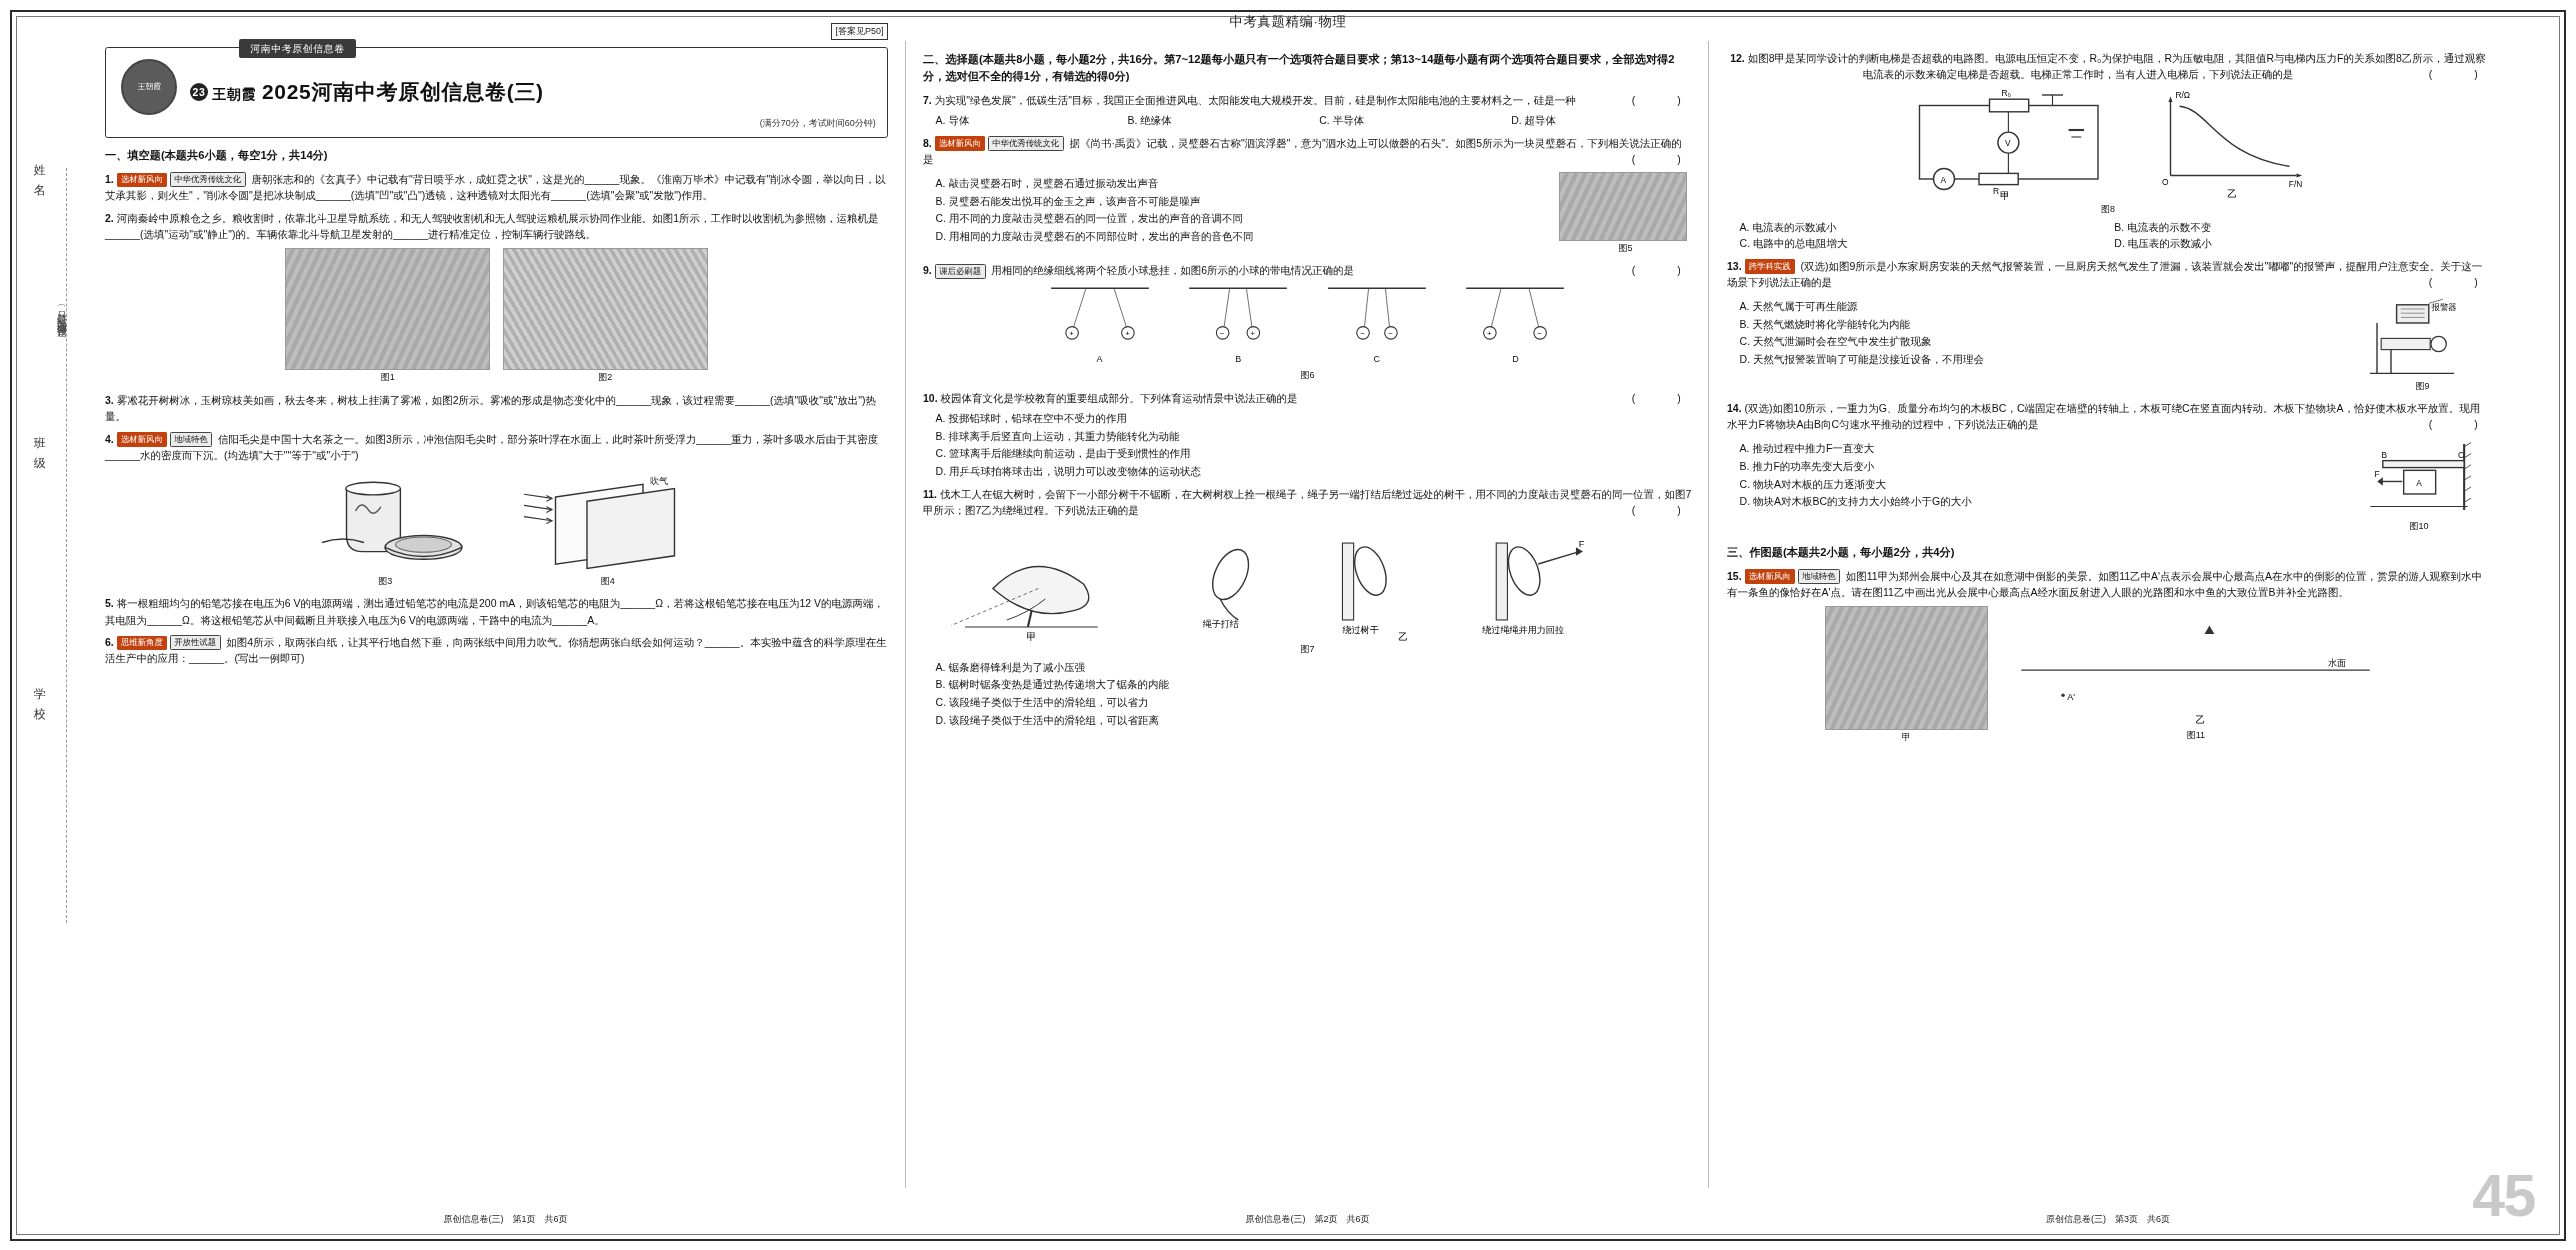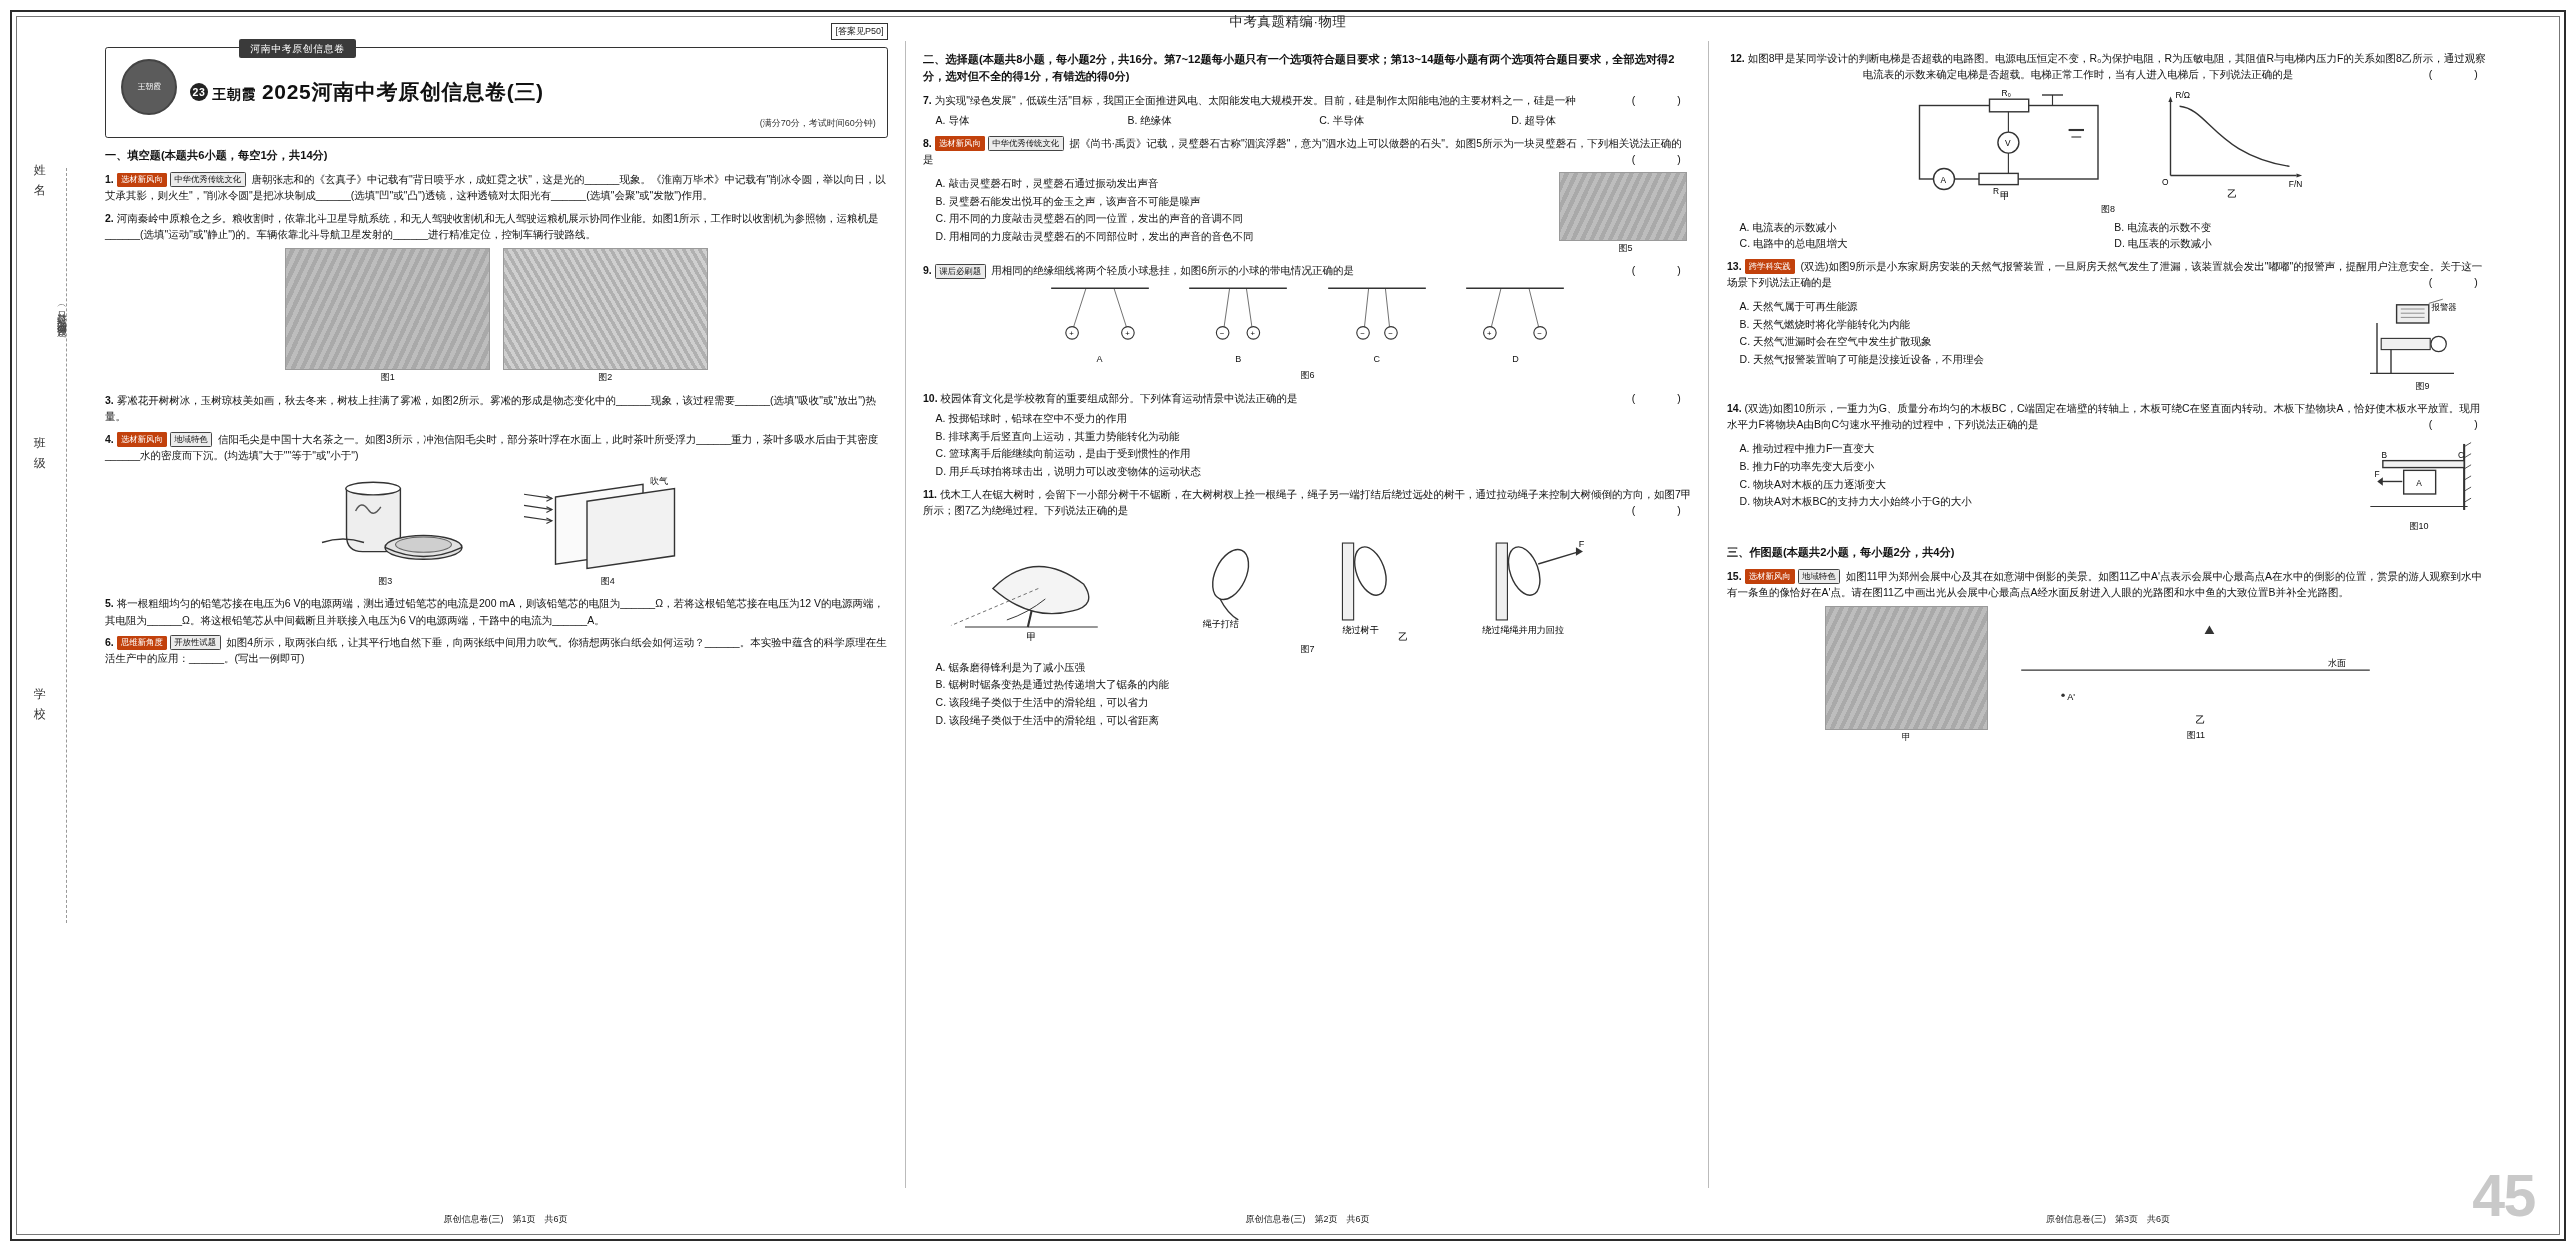--- a/index.html
+++ b/index.html
@@ -365,21 +365,21 @@
   </div>
   <div class="opts">
     <div class="opt">A. 投掷铅球时，铅球在空中不受力的作用</div>
     <div class="opt">B. 排球离手后竖直向上运动，其重力势能转化为动能</div>
     <div class="opt">C. 篮球离手后能继续向前运动，是由于受到惯性的作用</div>
     <div class="opt">D. 用乒乓球拍将球击出，说明力可以改变物体的运动状态</div>
   </div>
 
   <div class="q">
     <span class="qn">11.</span>
-    <span>伐木工人在锯大树时，会留下一小部分树干不锯断，在大树树杈上拴一根绳子，绳子另一端打结后绕过远处的树干，通过拉动绳子来控制大树倾倒的方向，如图7甲所示；图7乙为绕绳过程。下列说法正确的是</span>
+    <span>伐木工人在锯大树时，会留下一小部分树干不锯断，在大树树杈上拴一根绳子，绳子另一端打结后绕过远处的树干，用不同的力度敲击灵璧磬石的同一位置，如图7甲所示；图7乙为绕绳过程。下列说法正确的是</span>
     <span class="paren">(　　)</span>
   </div>
 
   <div class="fig linefig" style="width:755px;height:119px;margin-top:4.2px;">
     <svg width="755" height="119" viewBox="0 0 1080 170" style="font-size:12px">
 
       <path d="M150 150 L165 85" stroke="#333" stroke-width="3" fill="none"></path>
       <path d="M100 95 q60 -60 130 -6 q20 30 -16 38 q-60 16 -114 -32 Z" fill="#f4f4f4" stroke="#333" stroke-width="2"></path>
       <path d="M120 140 q30 -10 55 -30" stroke="#333" stroke-width="1.4" fill="none"></path>
       <path d="M60 150 L250 150" stroke="#333" stroke-width="1.5"></path>

